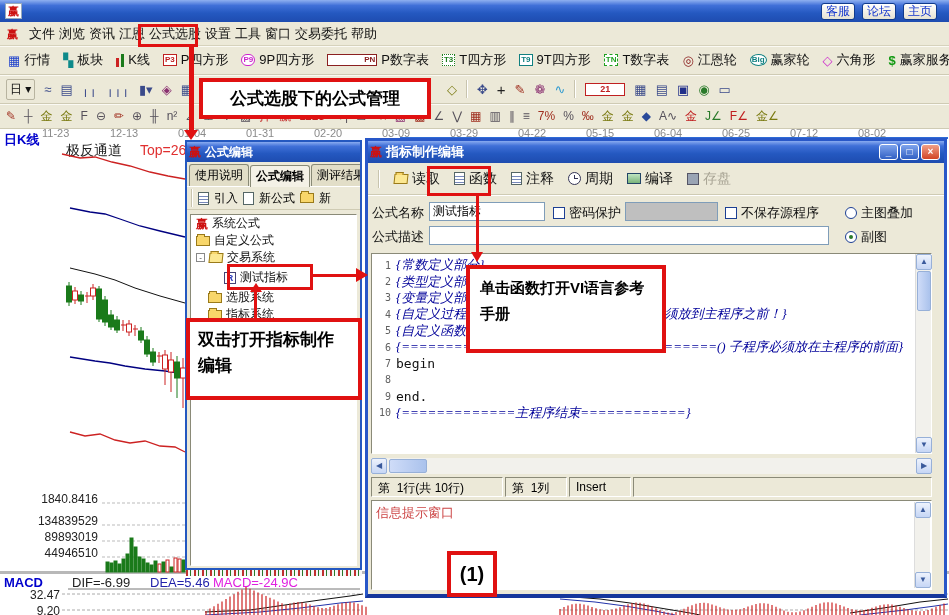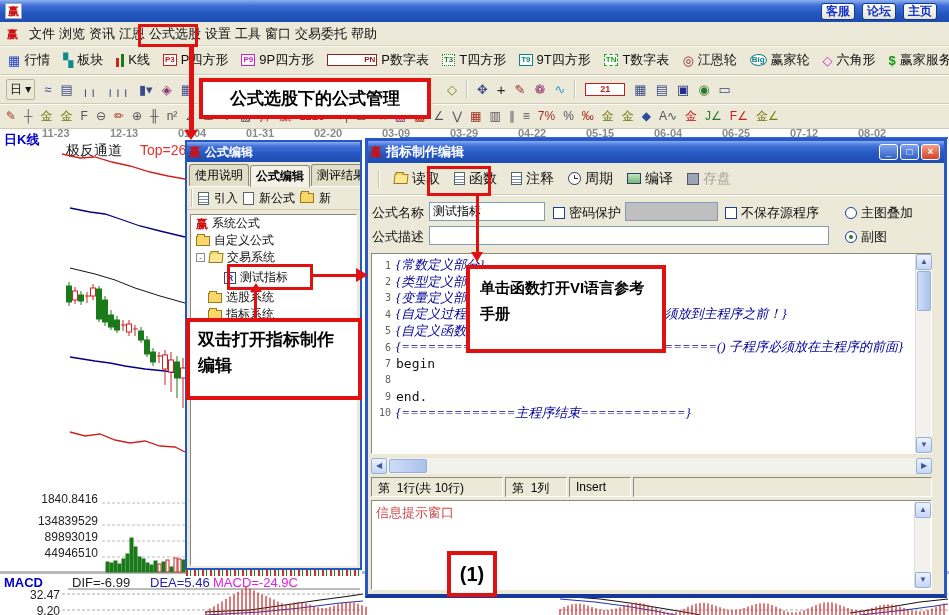--- a/index.html
+++ b/index.html
@@ -4,49 +4,49 @@
 <style>
   html,body{margin:0;padding:0;}
   body{font-family:"Liberation Sans","DejaVu Sans",sans-serif;}
   #screen{position:relative;width:949px;height:615px;background:#ffffff;overflow:hidden;}
   #screen *{box-sizing:border-box;}
 
   
   #chart-layer{position:absolute;left:0;top:0;width:949px;height:615px;z-index:1;background:#fff;}
   .ch-txt{position:absolute;white-space:pre;}
   #dates{position:absolute;left:0;top:127px;width:949px;height:13px;display:flex;gap:35px;padding-left:42px;}
-  #dates span{font-size:11px;color:#8a8a8a;width:33px;flex:0 0 auto;font-weight:bold;}
+  #dates span{font-size:11px;color:#8a8a8a;width:33px;flex:0 0 auto;}
   #date-hl{position:absolute;left:400px;top:137px;width:548px;height:2px;background:#2e6bd6;}
   #vol-strip{position:absolute;left:186px;top:569px;width:176px;height:7px;
      background:repeating-linear-gradient(90deg,#c03030 0 2px,#f6f6f6 2px 4px,#2a7a2a 4px 5px,#f6f6f6 5px 8px);}
   .num{font-size:12px;color:#222;text-align:right;position:absolute;width:80px;}
 
   
   #titlebar{position:absolute;left:0;top:0;width:949px;height:22px;z-index:5;
     background:linear-gradient(180deg,#8fb0f0 0%,#4070d8 25%,#2458c0 60%,#1e4cb0 100%);
     display:flex;align-items:center;color:#fff;}
   .logo-chip{display:inline-block;background:#fff;color:#cc1111;font-weight:bold;font-size:11px;
     line-height:14px;padding:0 2px;margin:0 5px;border:1px solid #9ab;}
   #win-title{font-weight:bold;font-size:13px;white-space:pre;text-shadow:1px 1px 1px #123a8a;}
   #tb-buttons{margin-left:auto;display:flex;gap:7px;padding-right:12px;}
   .tb-btn{background:linear-gradient(#ffffff,#e6e2d2);border:1px solid #103a8c;border-radius:3px;
-    color:#1133cc;font-weight:bold;font-size:12px;line-height:15px;padding:0 4px;}
+    color:#1133cc;font-weight:normal;font-size:12px;line-height:15px;padding:0 4px;}
 
   #menubar{position:absolute;left:0;top:22px;width:949px;height:24px;z-index:5;background:#ece9d8;
     display:flex;align-items:center;gap:4px;border-bottom:1px solid #d6d2bc;}
   #menubar .mi{font-size:13px;color:#111;padding:2px 0;width:26px;text-align:center;flex:0 0 auto;}
   #menubar .mi.w4{width:52px;}
 
   .toolbar{position:absolute;left:0;width:949px;background:#ece9d8;z-index:5;display:flex;align-items:center;
     border-bottom:1px solid #cfcbb4;box-shadow:inset 0 1px 0 #fbfaf4;}
   #toolbar1{top:46px;height:29px;gap:13px;padding-left:8px;}
   .tb1-item{display:flex;align-items:center;gap:4px;font-size:13px;color:#111;flex:0 0 auto;}
   .g-ico{font-size:13px;line-height:13px;}
   .badge{display:inline-block;font-weight:bold;font-size:8px;line-height:10px;border:1px solid;padding:0 1px;background:#fff;}
-  .c-red{color:#c02020;border-color:#c02020;} .c-mag{color:#cc22cc;border-color:#cc22cc;}
+  .c-red{color:#c02020;border-color:#c02020;} .c-mag{color:#cc22cc;border-color:#cc22cc;border-radius:6px;}
   .c-dkr{color:#8b2020;border-color:#8b2020;padding-left:36px;} .c-grn{color:#208020;border-color:#208020;border-style:dotted;}
   .c-teal{color:#108080;border-color:#108080;} .c-grn2{color:#20a020;border-color:#20a020;border-style:dashed;}
   .c-blue{color:#2244cc;} .c-tealg{color:#0e8a8a;} .c-green{color:#119911;} .c-magg{color:#cc22cc;}
   .kline-ico{display:inline-flex;align-items:flex-end;gap:2px;height:14px;}
   .kline-ico i{display:inline-block;width:3px;}
   .kline-ico .kr{height:9px;background:#cc2222;} .kline-ico .kg{height:13px;background:#1a7a1a;}
 
   #toolbar2{top:75px;height:29px;gap:9px;padding-left:6px;}
   .tb2-ico{font-size:13px;color:#3a4a8a;flex:0 0 auto;}
   .drop-btn{font-size:12px;color:#111;background:#ece9d8;border:1px solid #b8b4a0;padding:1px 3px;border-radius:2px;}

